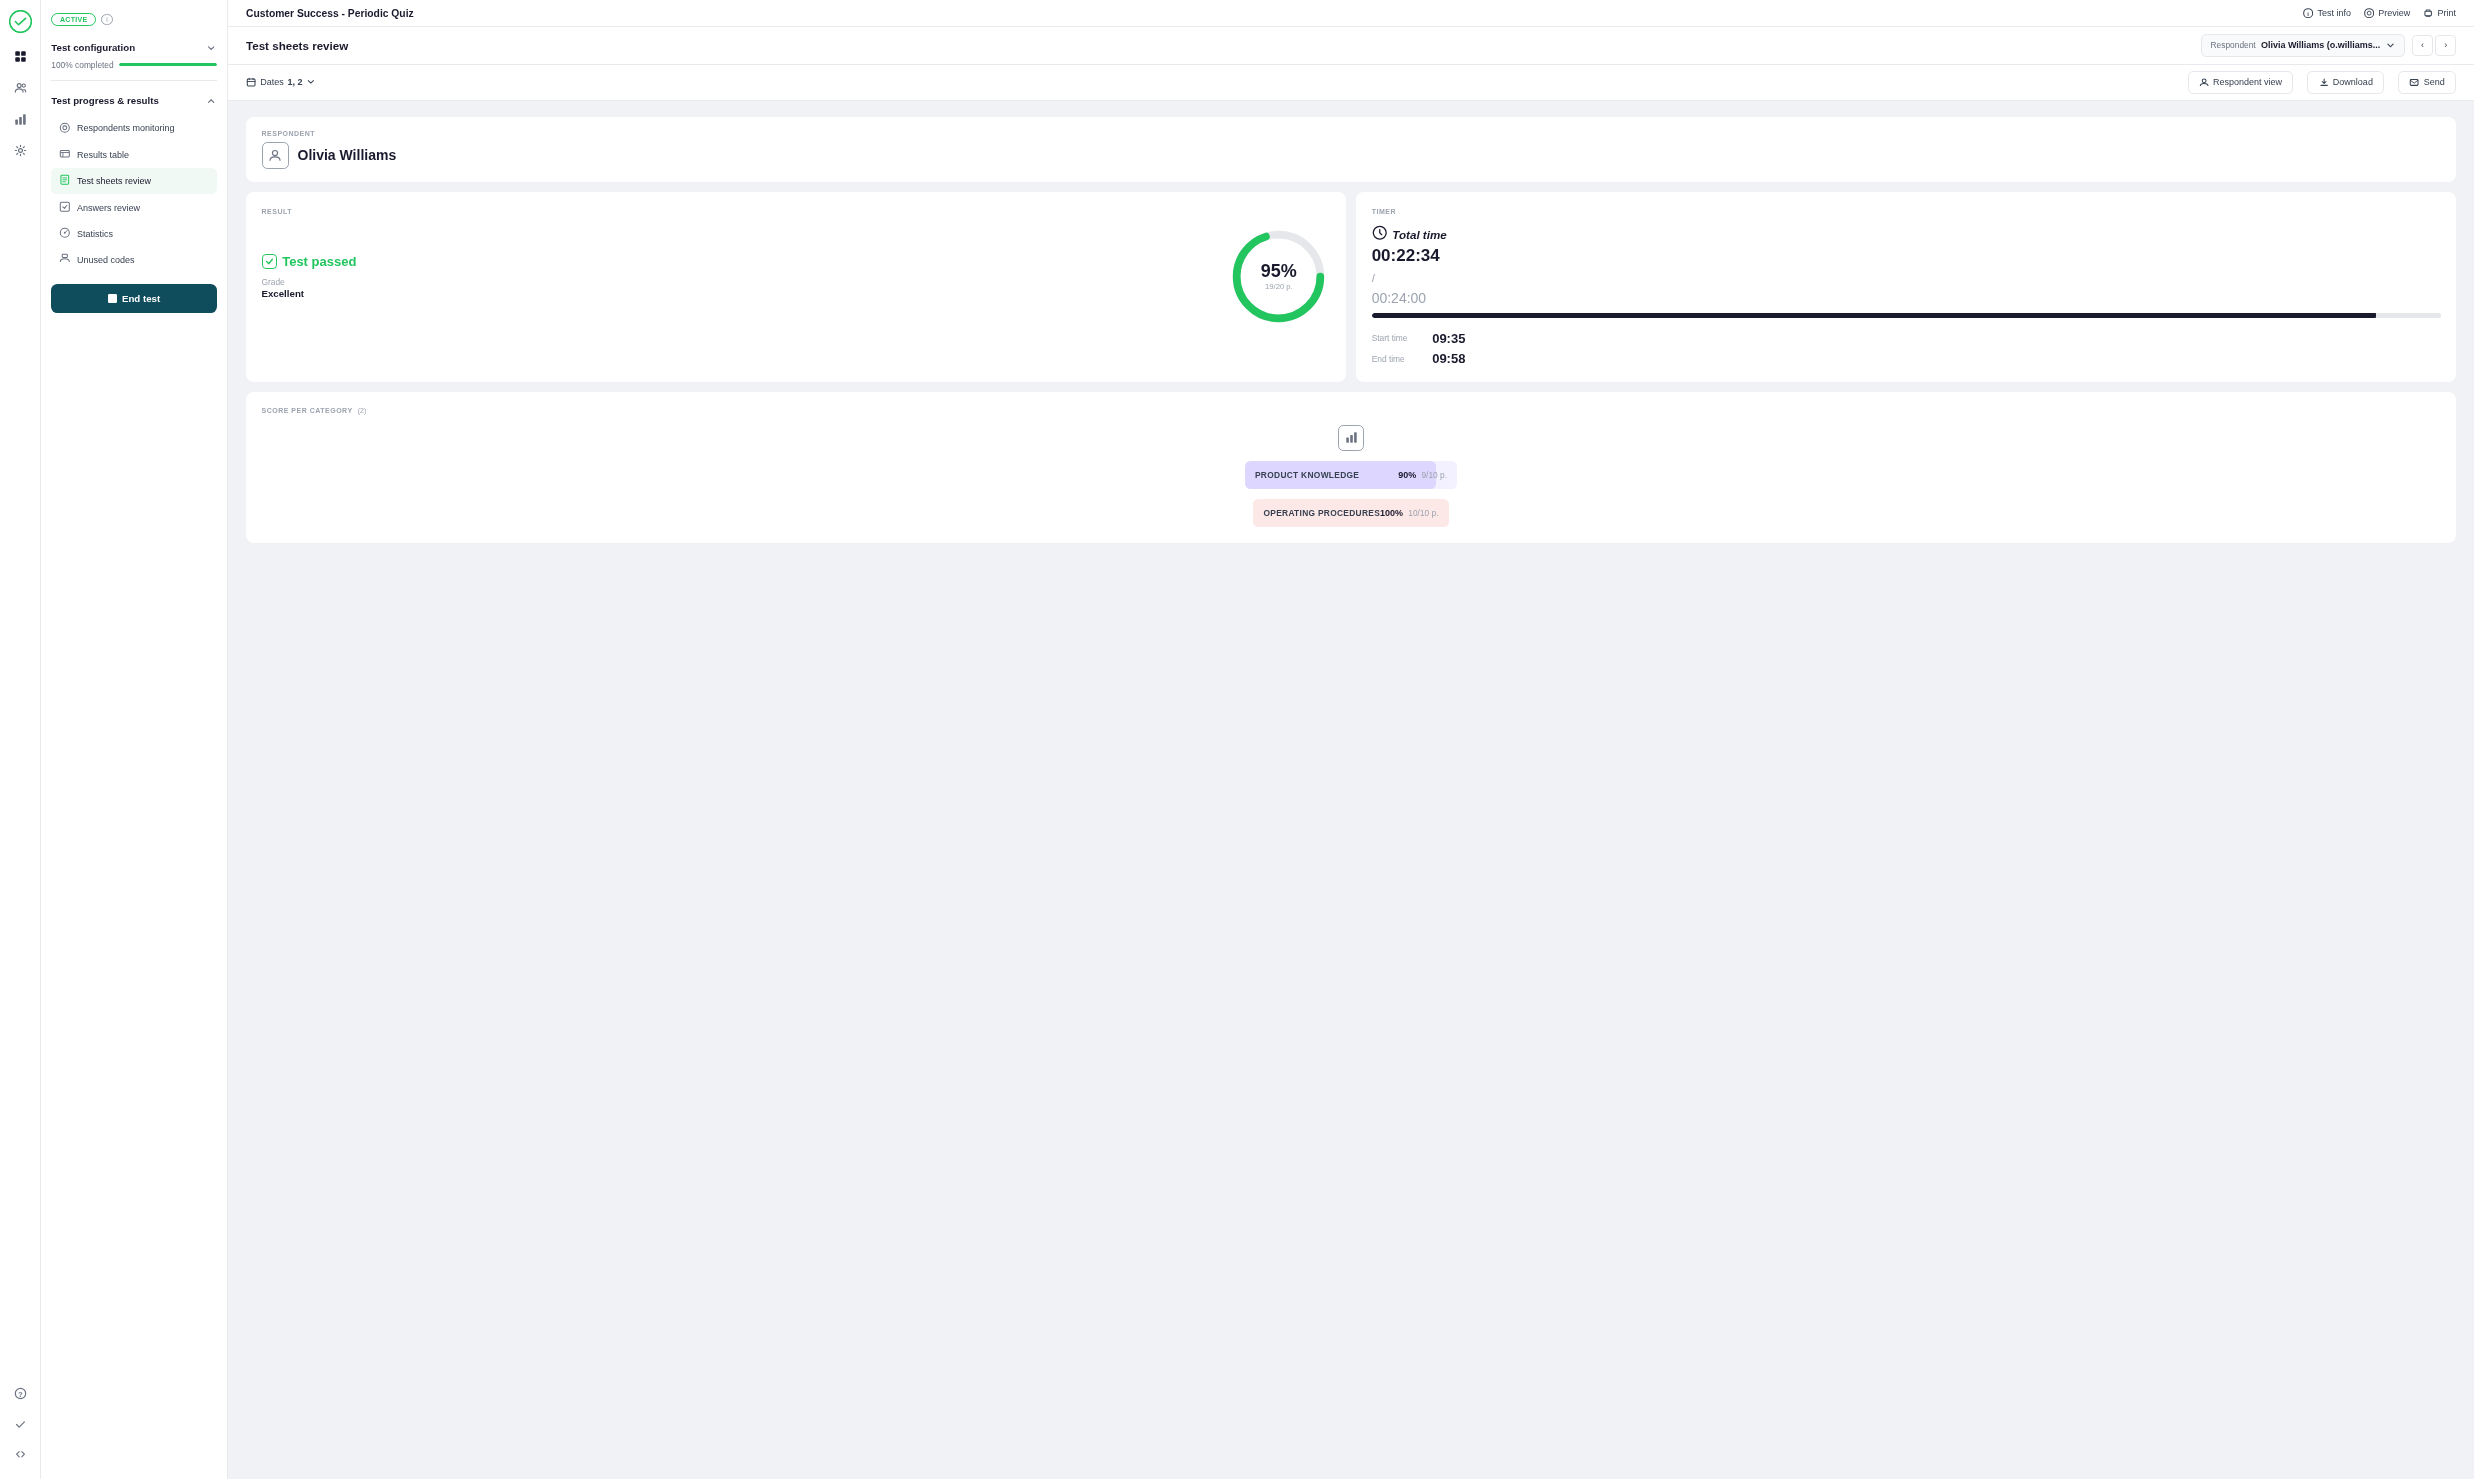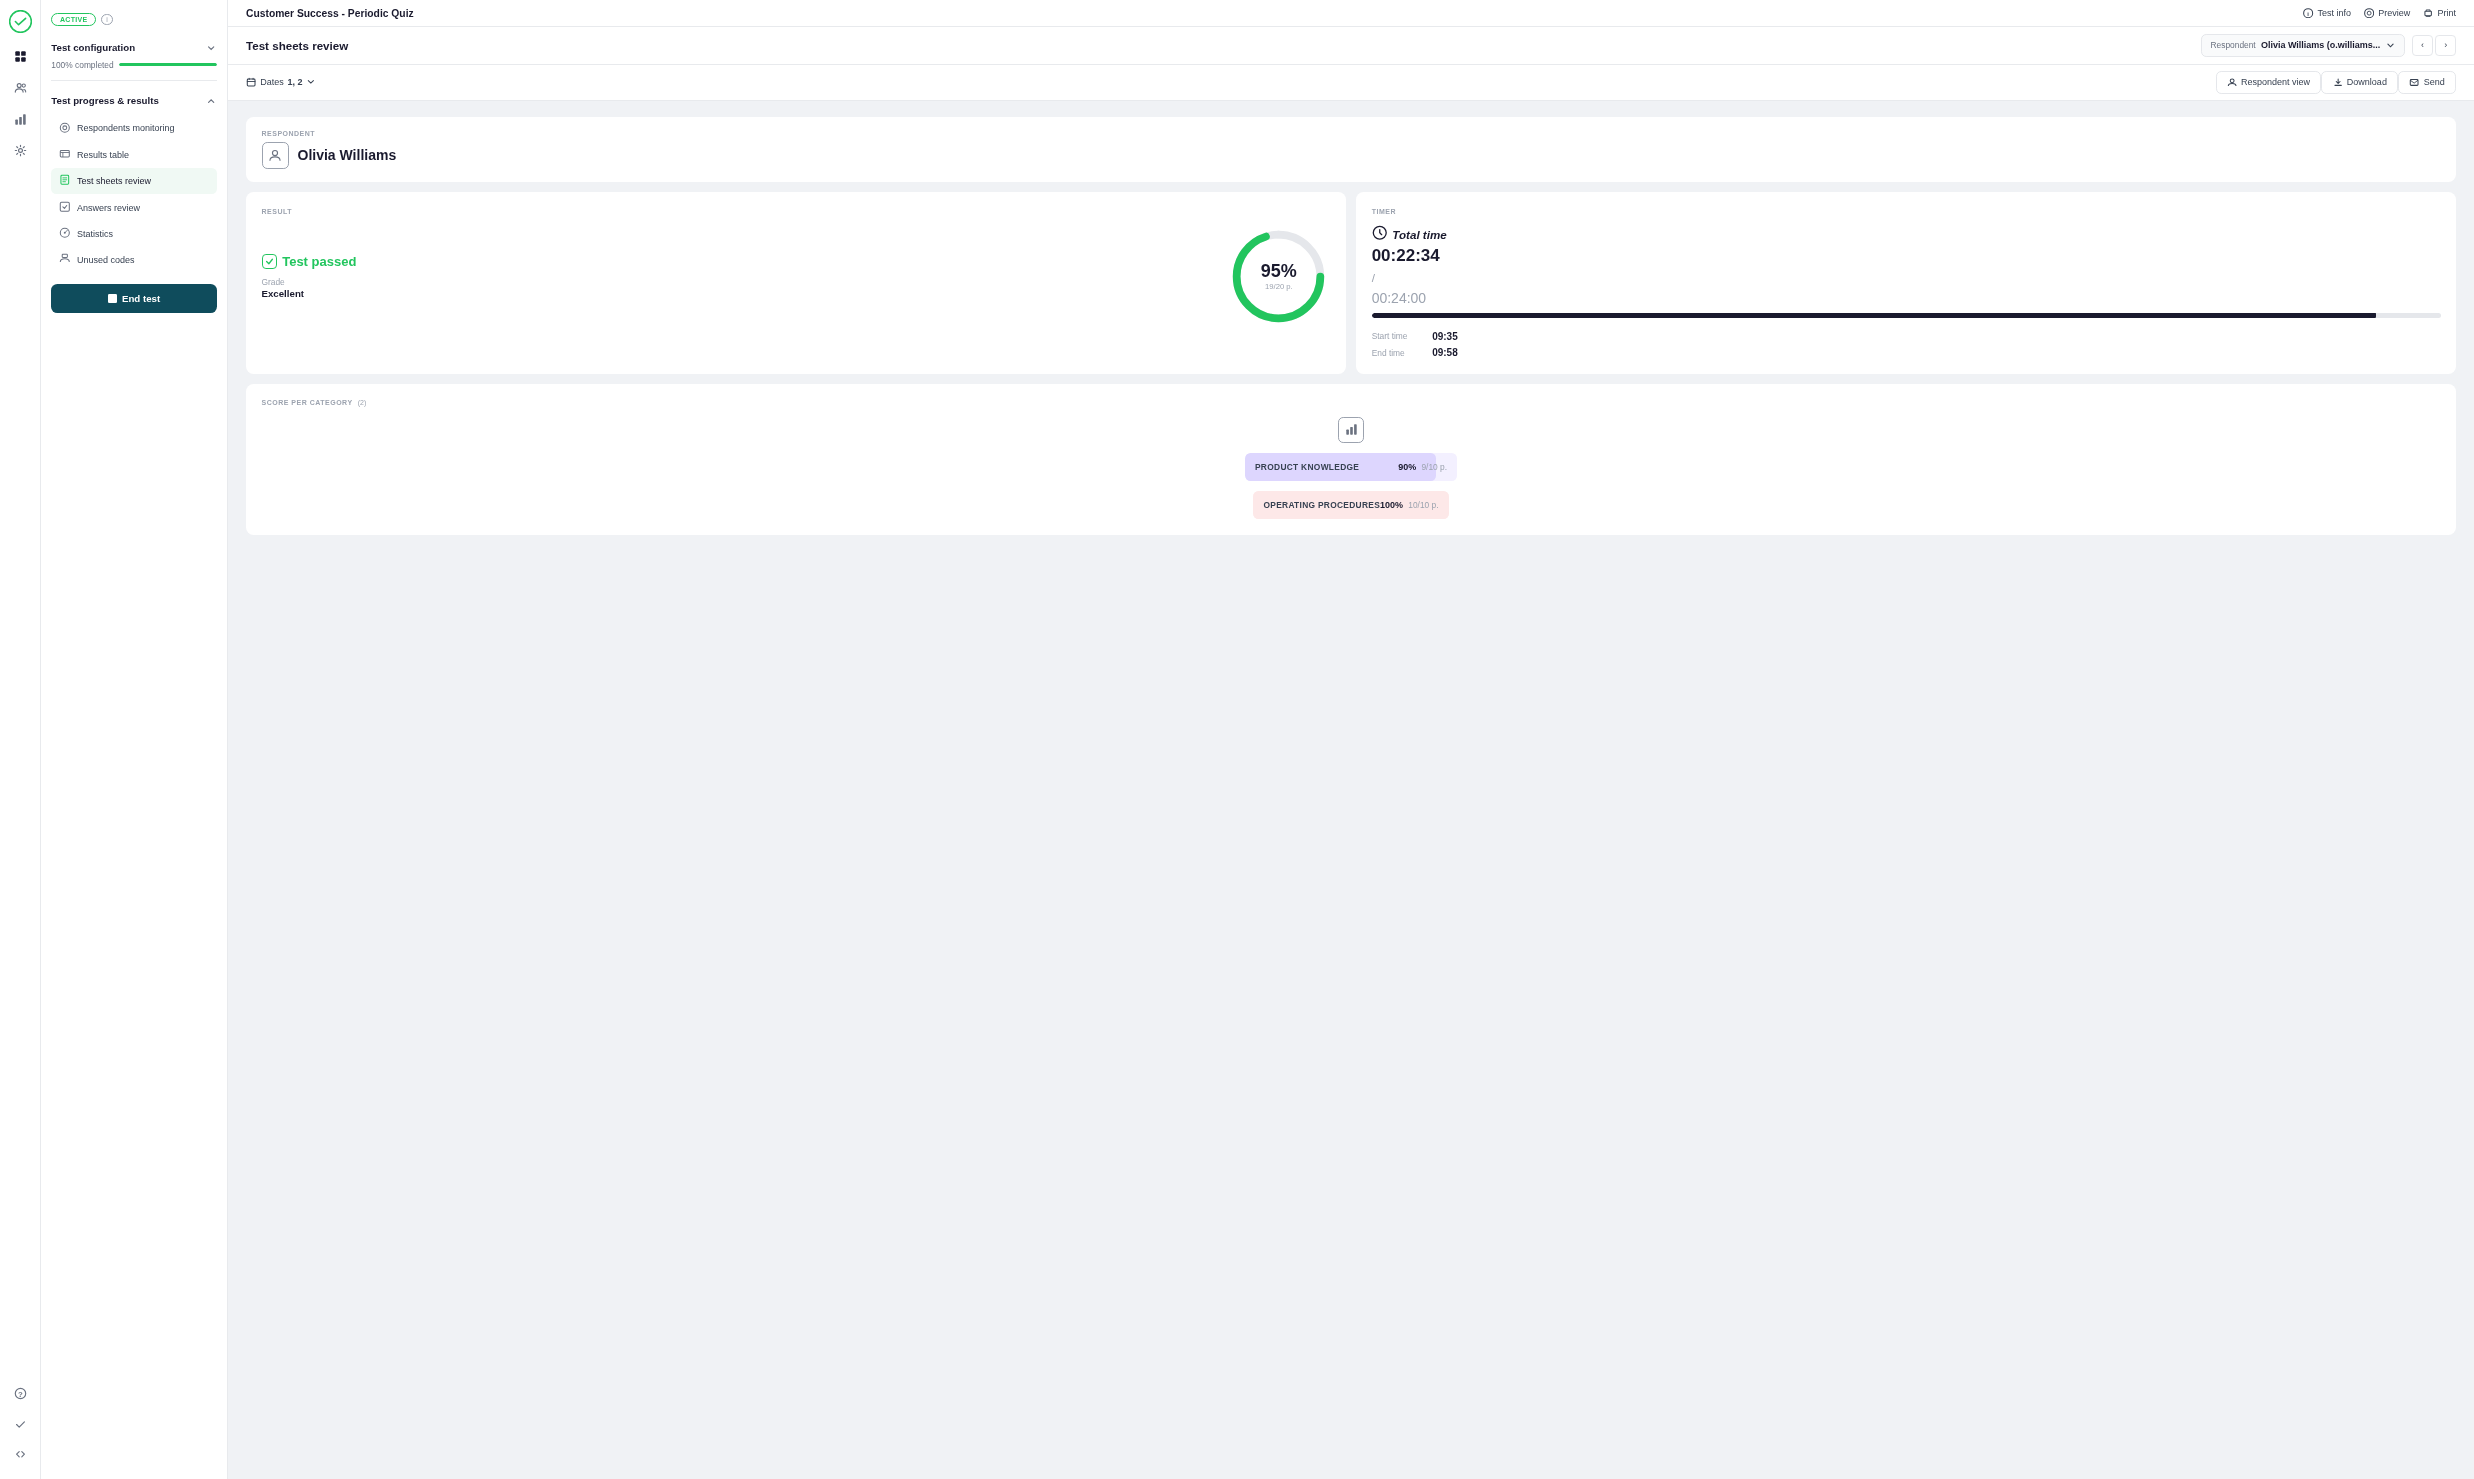--- a/index.html
+++ b/index.html
@@ -110,21 +110,21 @@
     
     .toolbar-row {
       background: #fff; border-bottom: 0.6px solid #e8eaed;
       display: flex; align-items: center; justify-content: space-between;
       padding: 6.4px 18px; flex-shrink: 0;
     }
     .dates-btn {
       display: flex; align-items: center; gap: 3.9px; cursor: pointer;
       color: #374151; font-size: 9px; border: none; background: none; padding: 0;
     }
-    .toolbar-right { display: flex; align-items: flex-start; gap: 0; }
+    .toolbar-right { display: flex; align-items: flex-start; gap: 14px; }
     .toolbar-btn {
       display: flex; align-items: center; gap: 3.9px; padding: 5.2px 10.3px;
       border: 0.6px solid #e5e7eb; border-radius: 5.2px; background: #fff;
       cursor: pointer; color: #374151; font-size: 9px;
     }
 
     
     .respondent-card {
       background: #fff; border-radius: 7.7px; padding: 13px 15.5px;
       margin-bottom: 10.3px; display: flex; align-items: center; gap: 9px;
@@ -173,21 +173,21 @@
     .time-values { display: flex; align-items: baseline; gap: 5.2px; margin-bottom: 7px; flex-direction: column; }
     .time-elapsed { font-size: 17px; font-weight: 700; color: #1a1a2e; }
     .time-sep { font-size: 11.6px; color: #9ca3af; }
     .time-total { font-size: 14px; color: #9ca3af; }
     .timer-progress-wrap { width: 100%; height: 5.2px; background: #e5e7eb; border-radius: 2.6px; overflow: hidden; margin-bottom: 13px; position: relative; }
     .timer-progress-fill { height: 100%; background: #1a1a2e; border-radius: 2.6px; }
     .timer-progress-dot { width: 7.7px; height: 7.7px; background: #1a1a2e; border-radius: 50%; position: absolute; right: 6%; top: 50%; transform: translateY(-50%); }
     .time-details { display: flex; flex-direction: column; gap: 5.2px; }
     .time-row { display: flex; align-items: center; gap: 15.5px; }
     .time-key { font-size: 8.4px; color: #9ca3af; min-width: 45px; }
-    .time-val { font-size: 10px; font-weight: 600; color: #1a1a2e; }
+    .time-val { font-size: 13px; font-weight: 600; color: #1a1a2e; }
 
     
     .score-section { background: #fff; border-radius: 7.7px; padding: 15.5px; }
     .score-header { display: flex; align-items: center; gap: 5.2px; margin-bottom: 10.3px; }
     .score-title { font-size: 7px; font-weight: 700; color: #9ca3af; letter-spacing: 0.5px; }
     .score-count { font-size: 7px; color: #9ca3af; }
     .categories-row { display: flex; gap: 10.3px; align-items: center; flex-direction: column; }
     .category-icon { width: 26px; height: 26px; border: 1px solid #9ca3af; border-radius: 5.2px; display: flex; align-items: center; justify-content: center; font-size: 11.6px; color: #6b7280; flex-shrink: 0; }
     .category-item {
       flex: 1; display: flex; align-items: center; gap: 2.6px;

